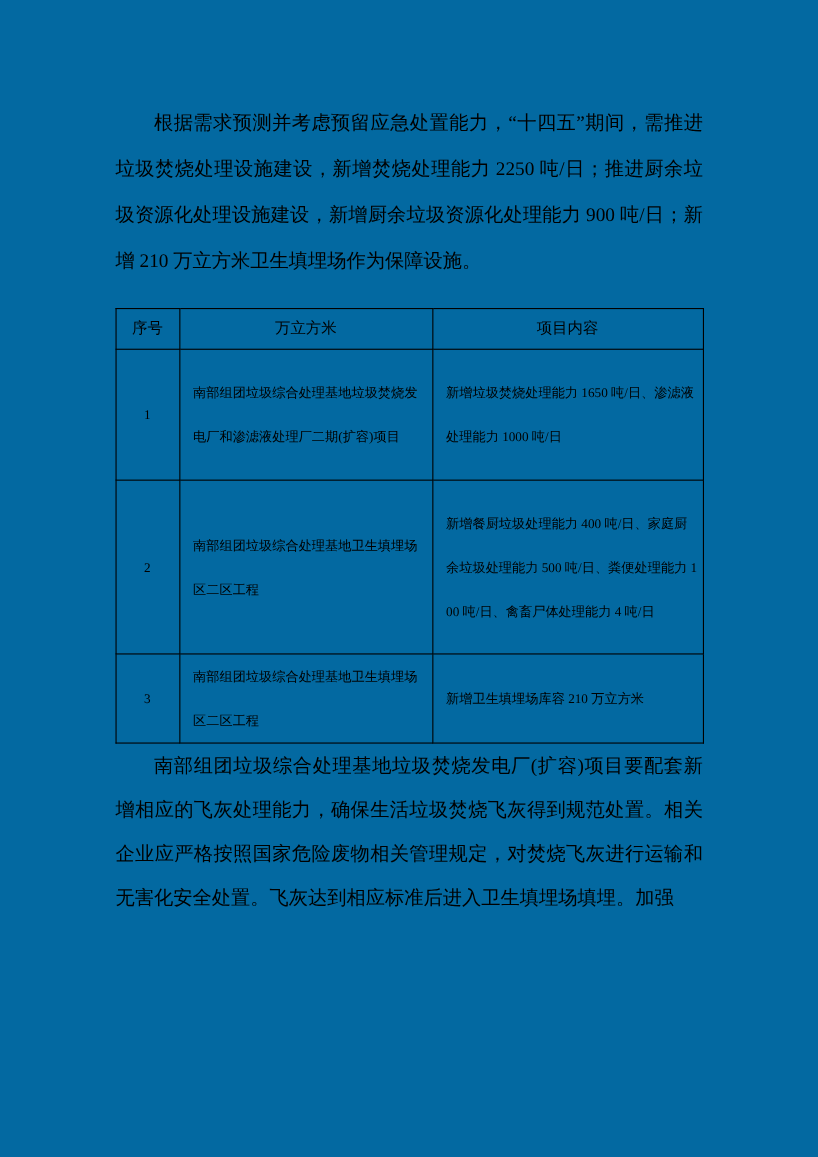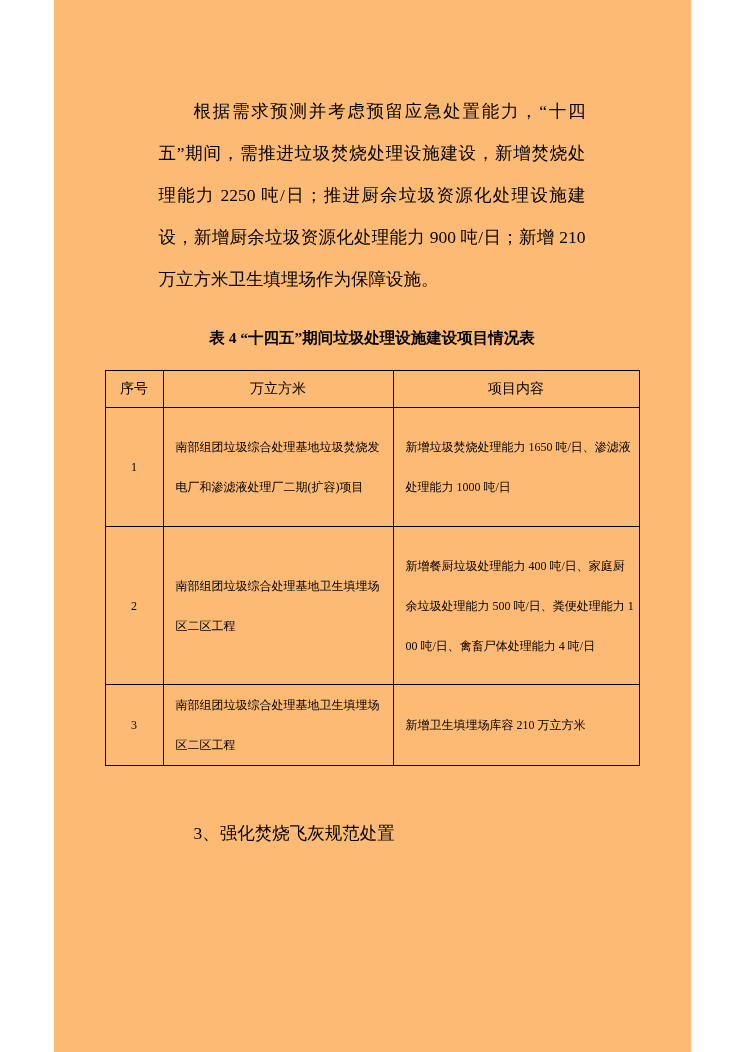--- a/index.html
+++ b/index.html
@@ -2,24 +2,24 @@
 <html><head>
 <meta charset="utf-8">
 <style>
   html, body {
     margin: 0;
     padding: 0;
     background: #ffffff;
   }
   .page {
     position: relative;
-    width: 637px;
+    width: 744px;
     height: 1052px;
     margin: 0 auto;
-    background: #fdba74;
+    background: #0369a1;
     color: #000000;
     font-family: "Liberation Serif", "DejaVu Serif", serif;
     overflow: hidden;
   }
   .body-text {
     margin-left: 105px;
     margin-right: 105px;
     font-size: 17.5px;
     color: #000;
     text-align: justify;
@@ -88,21 +88,20 @@
     text-indent: 35px;
   }
 </style>
 </head>
 <body>
 
 <div class="page">
 
   <p class="body-text para-1">根据需求预测并考虑预留应急处置能力，“十四五”期间，需推进垃圾焚烧处理设施建设，新增焚烧处理能力 2250 吨/日；推进厨余垃圾资源化处理设施建设，新增厨余垃圾资源化处理能力 900 吨/日；新增 210 万立方米卫生填埋场作为保障设施。</p>
 
-  <div class="table-title">表 4 “十四五”期间垃圾处理设施建设项目情况表</div>
 
   <table class="projects-table">
     <colgroup>
       <col class="c-no">
       <col class="c-name">
       <col class="c-cont">
     </colgroup>
     <thead>
       <tr>
         <th>序号</th>
@@ -123,16 +122,16 @@
           <td>新增餐厨垃圾处理能力 400 吨/日、家庭厨余垃圾处理能力 500 吨/日、粪便处理能力 100 吨/日、禽畜尸体处理能力 4 吨/日</td>
         </tr>
         <tr>
           <td class="no">3</td>
           <td>南部组团垃圾综合处理基地卫生填埋场区二区工程</td>
           <td>新增卫生填埋场库容 210 万立方米</td>
         </tr>
       </tbody>
   </table>
 
-  <div class="body-text section-heading">3、强化焚烧飞灰规范处置</div>
 
+  <p class="body-text para-2">南部组团垃圾综合处理基地垃圾焚烧发电厂(扩容)项目要配套新增相应的飞灰处理能力，确保生活垃圾焚烧飞灰得到规范处置。相关企业应严格按照国家危险废物相关管理规定，对焚烧飞灰进行运输和无害化安全处置。飞灰达到相应标准后进入卫生填埋场填埋。加强</p>
 
 </div>
 
 </body></html>

